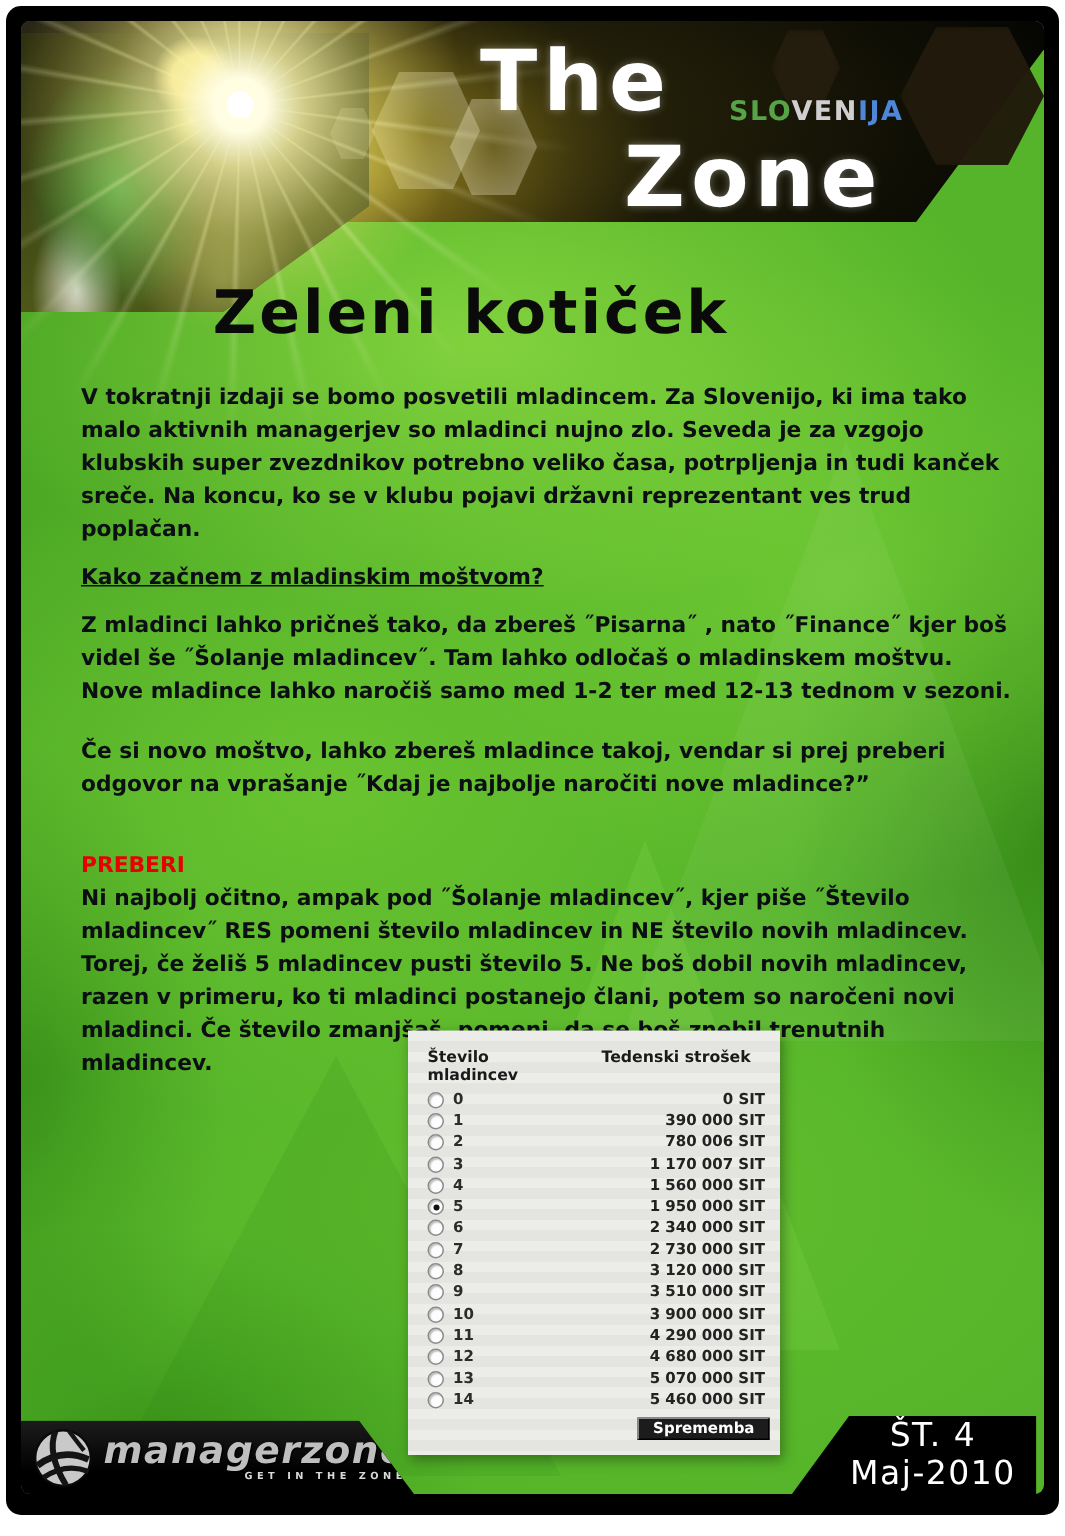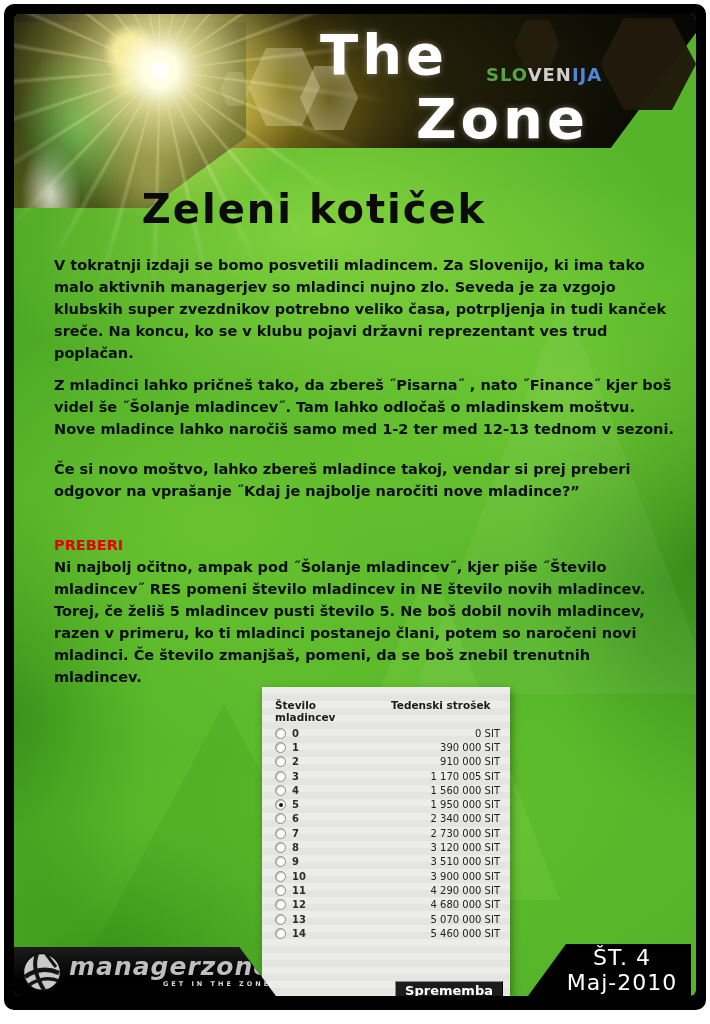--- a/index.html
+++ b/index.html
@@ -101,48 +101,48 @@
   .article p{margin:0;}
   .article .p1{margin-bottom:10px;}
   .article .q-heading{margin:0 0 10px 0;font-size:14.5px;text-decoration:underline;}
   .article .p2{margin-bottom:18px;}
   .article .p3{margin-bottom:32px;}
   .preberi{color:#e60000;margin-bottom:17px;cursor:pointer;display:inline-block;}
   .article .p4{margin-bottom:0;}
 
   
   .form-panel{
-    position:absolute;left:248px;top:673px;width:248px;height:338px;z-index:12;
+    position:absolute;left:258px;top:673px;width:248px;height:283px;z-index:12;
     background:repeating-linear-gradient(180deg,#ecece9 0 7px,#e4e4e1 7px 14px);
     box-shadow:2px 3px 8px rgba(0,0,0,.35);
     font-weight:normal;
   }
   .form-head{display:flex;padding:12px 0 3px 13px;font-size:10.5px;font-weight:bold;color:#1a1a1a;}
   .form-head .c1{width:100px;}
   .form-head .c2{margin-left:16px;}
   .form-rows{padding-left:13px;}
   .form-row{display:flex;align-items:center;height:14.3px;font-size:10px;color:#333;}
   .radio{
     width:9px;height:9px;border-radius:50%;background:#fdfdfd;
     border:1px solid #8a8a8a;box-shadow:inset 1px 1px 1px rgba(0,0,0,.25);
     position:relative;flex:0 0 auto;
   }
   .radio.selected::after{
     content:"";position:absolute;left:2.5px;top:2.5px;width:4px;height:4px;
     border-radius:50%;background:#111;
   }
   .row-num{margin-left:6px;font-weight:bold;color:#2c2c2c;}
-  .row-cost{margin-left:auto;margin-right:10px;color:#222;font-weight:normal;white-space:nowrap;}
+  .row-cost{margin-left:auto;margin-right:10px;color:#222;font-weight:bold;white-space:nowrap;}
   .change-btn{
     position:absolute;right:7px;bottom:10px;z-index:2;
-    background:#1c1c1c;color:#fff;font-size:13px;font-weight:bold;
+    background:#1c1c1c;color:#fff;font-size:10px;font-weight:bold;
     font-family:"DejaVu Sans",sans-serif;
     border-top:1px solid #8a8a8a;border-left:1px solid #8a8a8a;
     border-right:1px solid #000;border-bottom:1px solid #000;
-    padding:1px 9px 16px 9px;cursor:pointer;
+    padding:1px 9px 1px 9px;cursor:pointer;
   }
 
   
   .footer-left{
     position:absolute;left:0;top:933px;width:262px;height:49px;z-index:13;
     background:linear-gradient(180deg,#1c1c1c 0%,#000 70%);
     clip-path:polygon(0 0,86% 0,100% 100%,0 100%);
     display:flex;align-items:center;padding-left:8px;box-sizing:border-box;
   }
   .mz-ball{flex:0 0 auto;margin-right:7px;}
@@ -178,20 +178,21 @@
     <div class="hex hex-dark2"></div>
     <div class="flare-rays"></div>
     <div class="flare-core"></div>
     <div class="logo-the">The</div>
     <div class="logo-zone">Zone</div>
     <div class="slovenija"><span class="slo">SLO</span><span class="ven">VEN</span><span class="ija">IJA</span></div>
 
     <h1 class="page-title">Zeleni kotiček</h1>
     <div class="article">
       <p class="p1">V tokratnji izdaji se bomo posvetili mladincem. Za Slovenijo, ki ima tako malo aktivnih managerjev so mladinci nujno zlo. Seveda je za vzgojo klubskih super zvezdnikov potrebno veliko časa, potrpljenja in tudi kanček sreče. Na koncu, ko se v klubu pojavi državni reprezentant ves trud poplačan.</p>
+      <p class="q-heading">Kako začnem z mladinskim moštvom?</p>
       <p class="p2">Z mladinci lahko pričneš tako, da zbereš ˝Pisarna˝ , nato ˝Finance˝ kjer boš videl še ˝Šolanje mladincev˝. Tam lahko odločaš o mladinskem moštvu. Nove mladince lahko naročiš samo med 1-2 ter med 12-13 tednom v sezoni.</p>
       <p class="p3">Če si novo moštvo, lahko zbereš mladince takoj, vendar si prej preberi odgovor na vprašanje ˝Kdaj je najbolje naročiti nove mladince?”</p>
       <p class="preberi">PREBERI</p>
       <p class="p4">Ni najbolj očitno, ampak pod ˝Šolanje mladincev˝, kjer piše ˝Število mladincev˝ RES pomeni število mladincev in NE število novih mladincev. Torej, če želiš 5 mladincev pusti število 5. Ne boš dobil novih mladincev, razen v primeru, ko ti mladinci postanejo člani, potem so naročeni novi mladinci. Če število zmanjšaš, pomeni, da se boš znebil trenutnih mladincev.</p>
     </div>
 
     <div class="form-panel">
       <div class="form-head">
         <span class="c1">Število mladincev</span>
         <span class="c2">Tedenski strošek</span>
@@ -205,27 +206,27 @@
 
   <div class="form-row">
     <span class="radio"></span>
     <span class="row-num">1</span>
     <span class="row-cost">390 000 SIT</span>
   </div>
 
   <div class="form-row">
     <span class="radio"></span>
     <span class="row-num">2</span>
-    <span class="row-cost">910 000 SIT</span>
+    <span class="row-cost">780 006 SIT</span>
   </div>
 
   <div class="form-row">
     <span class="radio"></span>
     <span class="row-num">3</span>
-    <span class="row-cost">1 170 005 SIT</span>
+    <span class="row-cost">1 170 007 SIT</span>
   </div>
 
   <div class="form-row">
     <span class="radio"></span>
     <span class="row-num">4</span>
     <span class="row-cost">1 560 000 SIT</span>
   </div>
 
   <div class="form-row">
     <span class="radio selected"></span>

